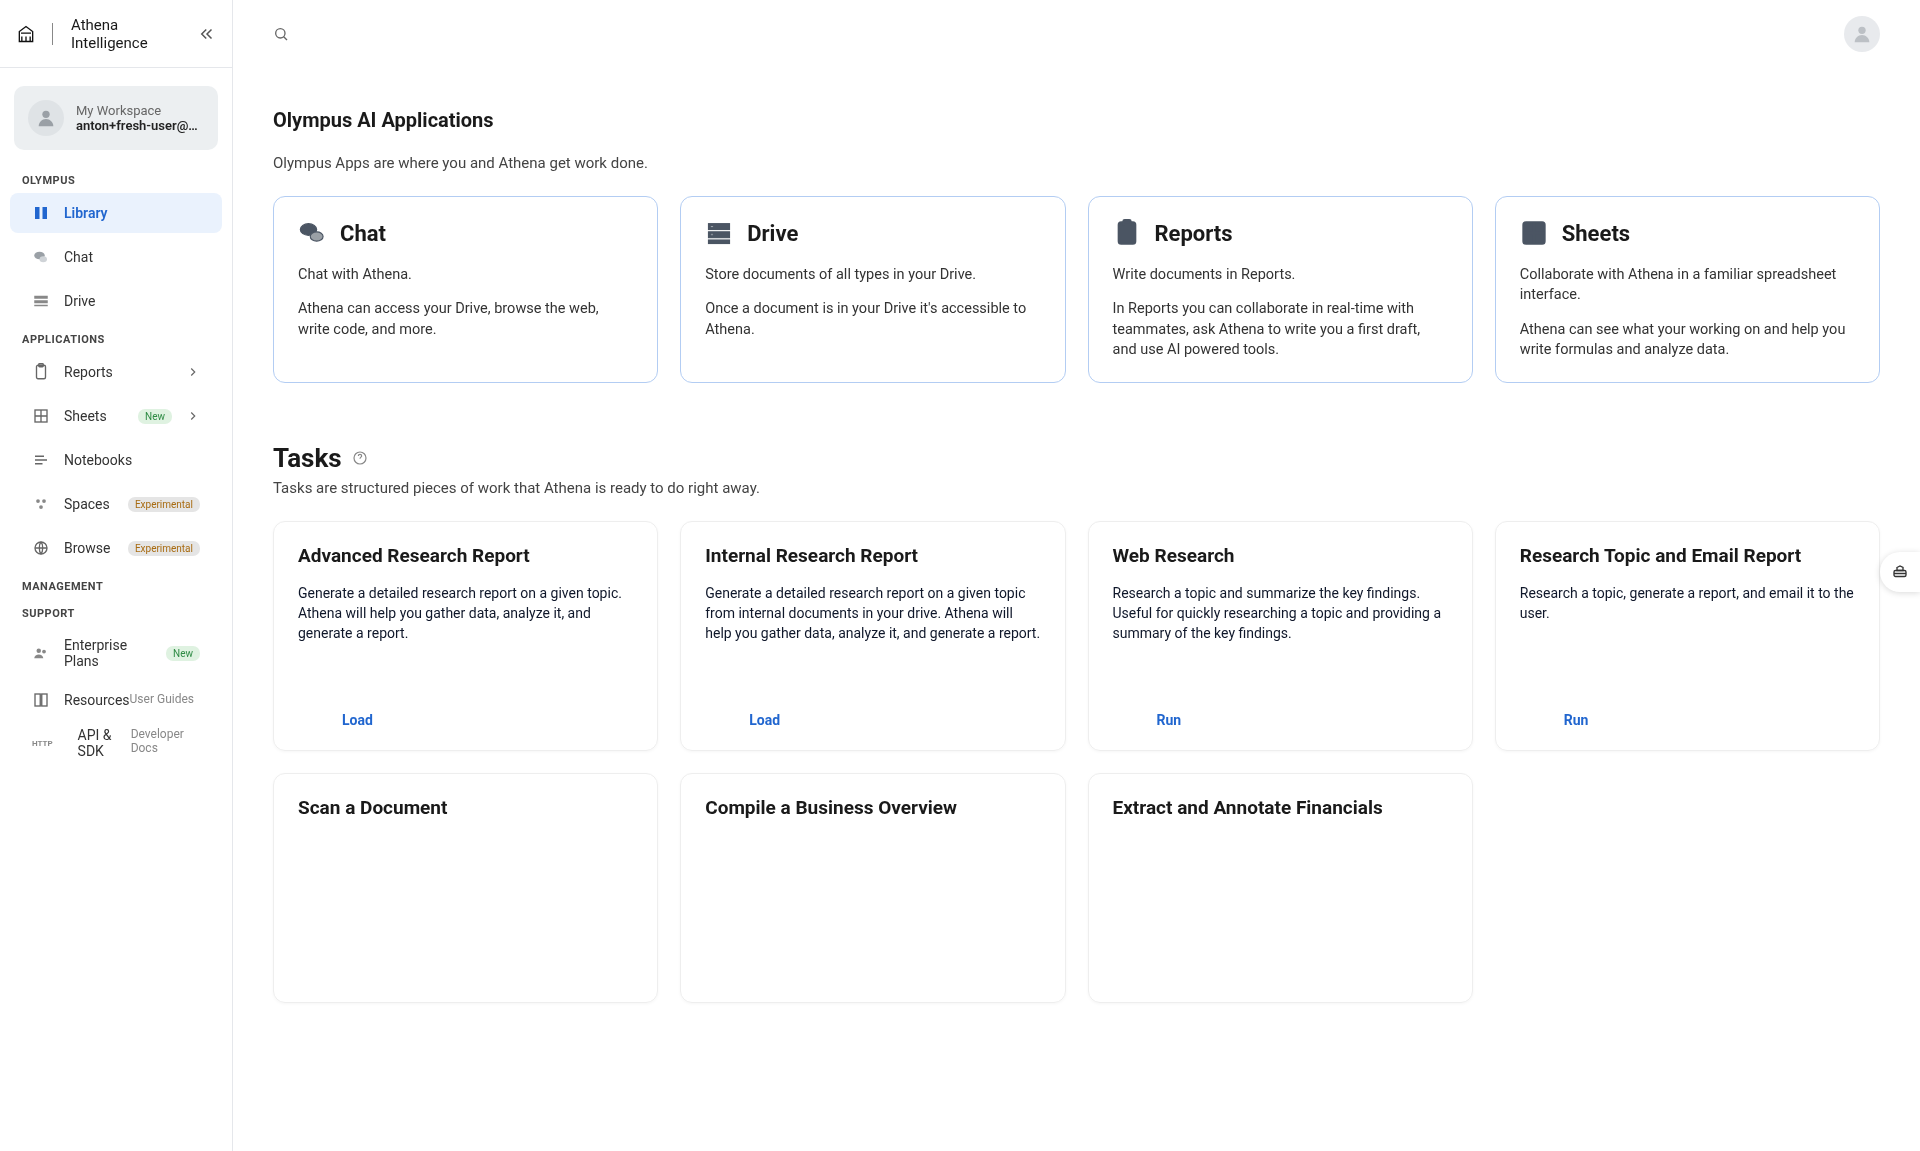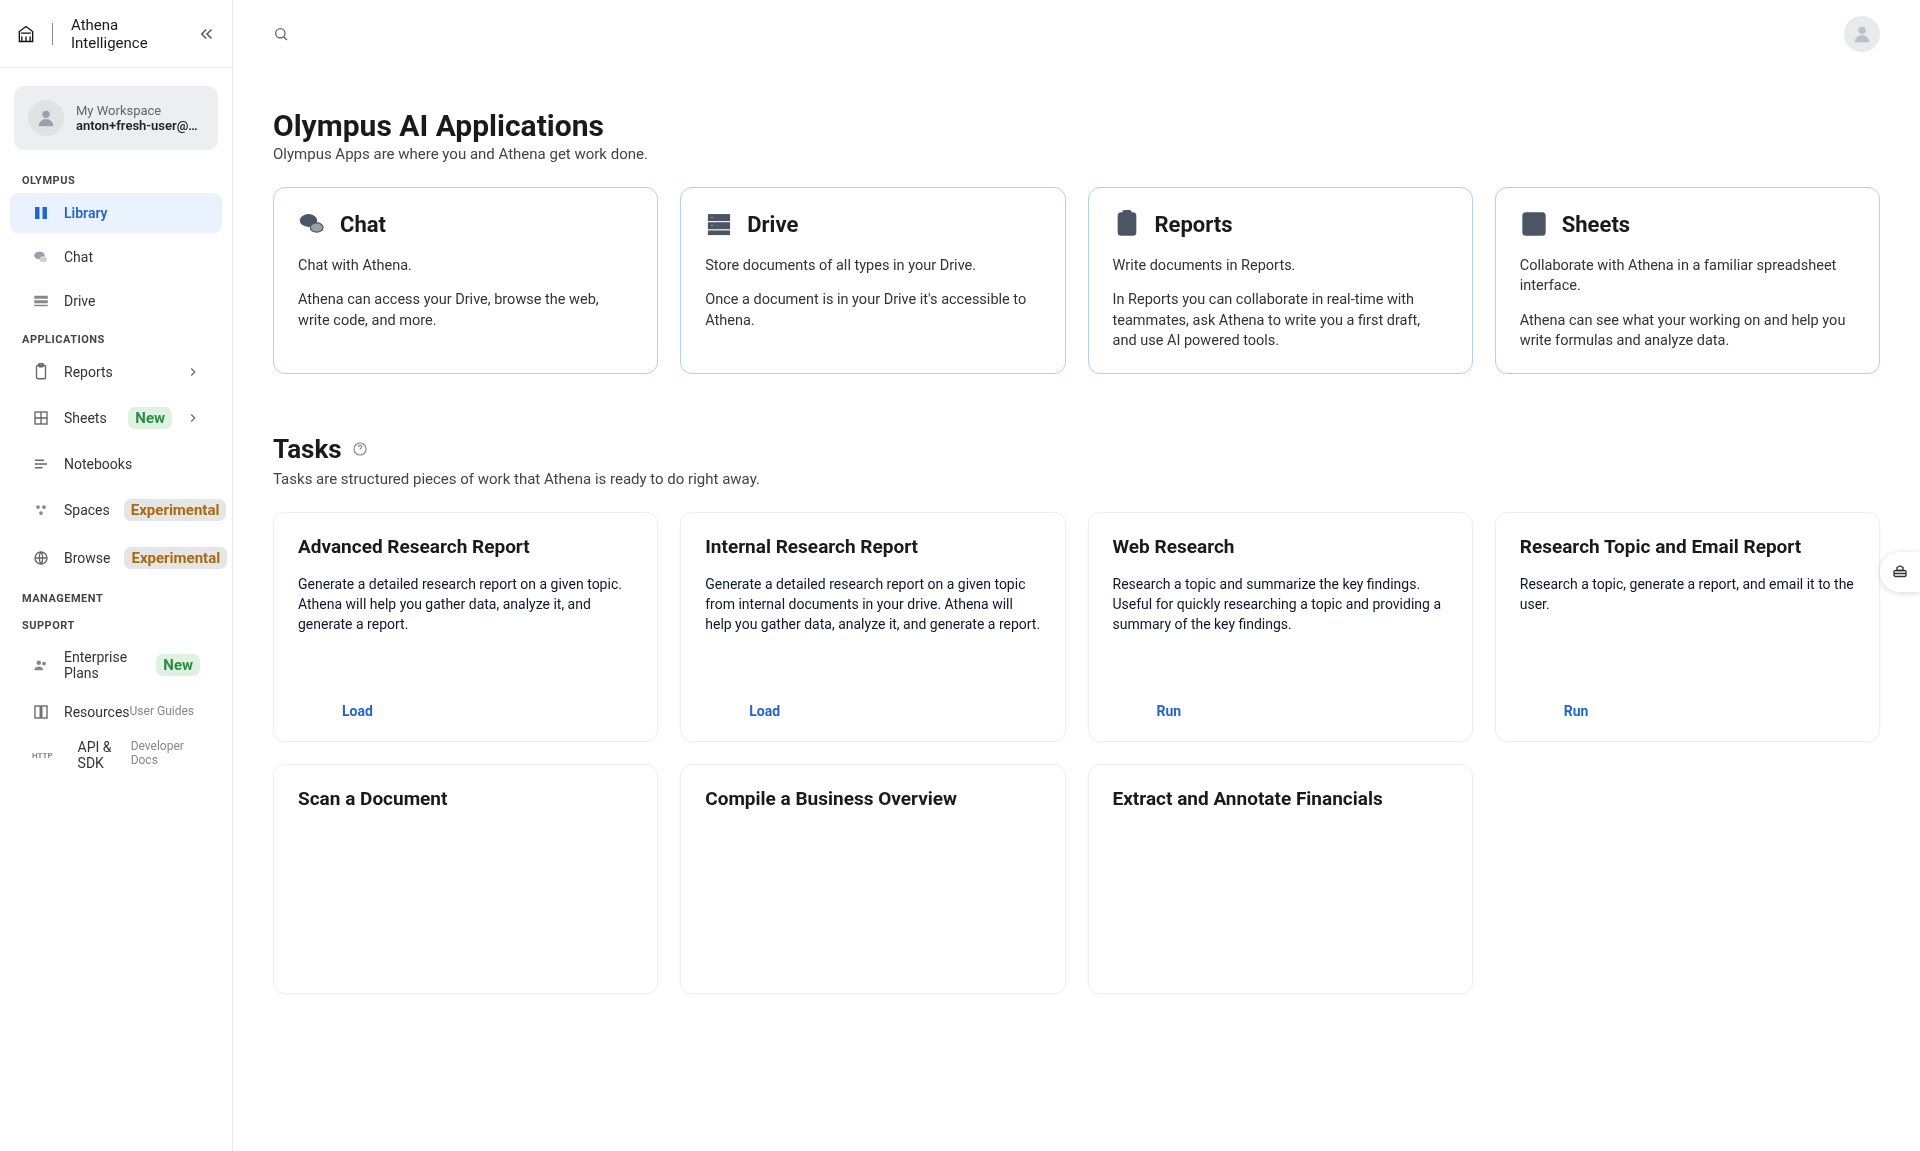--- a/index.html
+++ b/index.html
@@ -64,22 +64,22 @@
   border-radius: 8px;
   font-size: 14px;
   color: #333;
   cursor: pointer;
 }
 .nav-item.active { background: #eaf2fd; color: #2166cf; font-weight: 600; }
 .nav-item.active .nav-icon { stroke: #2166cf; fill: #2166cf; }
 .nav-icon { width: 18px; height: 18px; stroke: #666; fill: none; stroke-width: 1.8; flex-shrink: 0; }
 .nav-label { flex: 1; }
 .badge {
-  font-size: 15px;
-  font-weight: 700;
+  font-size: 10px;
+  font-weight: 400;
   padding: 2px 7px;
   border-radius: 7px;
 }
 .badge-new { background: #dff2e1; color: #2e8b44; }
 .badge-exp { background: #e5e5e5; color: #a86b11; }
 .chevron { width: 14px; height: 14px; stroke: #666; fill: none; stroke-width: 2; }
 .subnav-item {
   display: flex;
   align-items: center;
   gap: 14px;
@@ -103,21 +103,21 @@
 .search-icon { width: 16px; height: 16px; stroke: #666; fill: none; stroke-width: 2; cursor: pointer; }
 .top-spacer { flex: 1; }
 .avatar-top {
   width: 36px; height: 36px; border-radius: 50%;
   background: #e8eaed;
   display: flex; align-items: center; justify-content: center;
   cursor: pointer;
 }
 .avatar-top svg { width: 22px; height: 22px; fill: #bcc0c5; }
 .content { padding: 40px 40px; overflow-y: auto; height: calc(100% - 68px); }
-.page-title { font-size: 30px; font-weight: 700; margin-bottom: 2px; }
+.page-title { font-size: 20px; font-weight: 700; margin-bottom: 22px; }
 .page-subtitle { font-size: 15px; color: #444; margin-bottom: 24px; }
 .app-grid { display: grid; grid-template-columns: repeat(4, 1fr); gap: 22px; margin-bottom: 60px; }
 .app-card {
   border: 1px solid #b3cdf3;
   border-radius: 12px;
   padding: 22px 24px;
   cursor: pointer;
   transition: box-shadow .12s;
 }
 .app-card-header { display: flex; align-items: center; gap: 14px; margin-bottom: 18px; }

